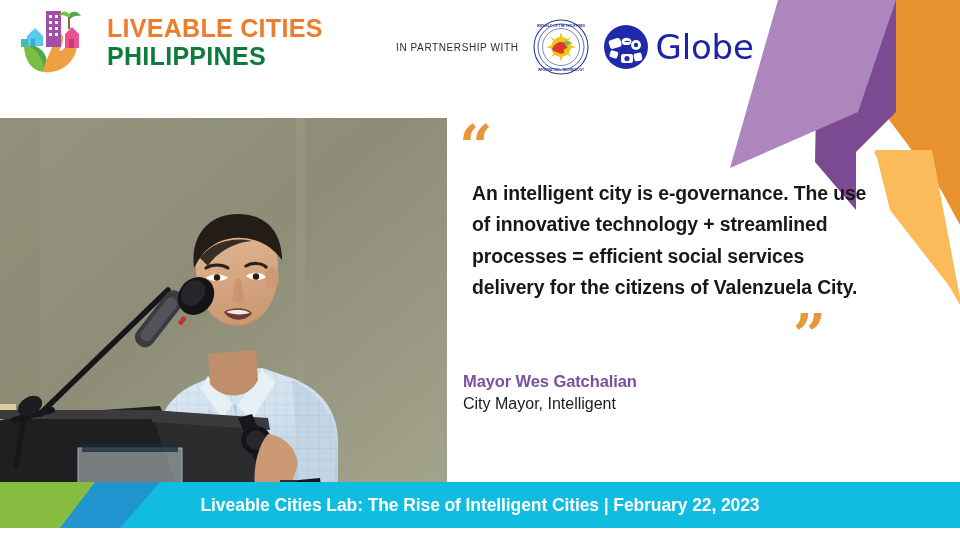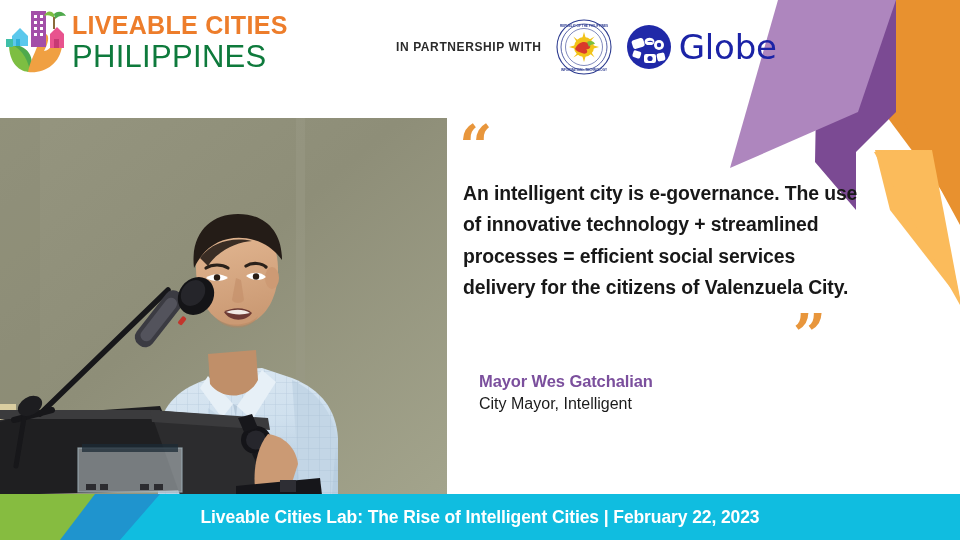--- a/index.html
+++ b/index.html
@@ -34,60 +34,60 @@
   .header {
     position: absolute;
     top: 0; left: 0;
     width: 740px;
     height: 108px;
     background: #ffffff;
     z-index: 6;
   }
   .brand-logo {
     position: absolute;
-    left: 4px;
+    left: 19px;
     top: 6px;
     display: flex;
     align-items: center;
-    gap: 0;
+    gap: 20px;
     justify-content: space-between;
   }
   .brand-mark { width: 68px; height: 70px; display: block; }
   .brand-words {
     display: flex;
     flex-direction: column;
     line-height: 1.0;
     margin-top: 2px;
   }
   .brand-line1 {
     font-size: 25px;
     font-weight: bold;
     letter-spacing: 0.3px;
     color: #ED7D2B;
   }
   .brand-line2 {
-    font-size: 31px;
-    font-weight: normal;
+    font-size: 25px;
+    font-weight: bold;
     letter-spacing: 0.3px;
     color: #0E7A3C;
     margin-top: 3px;
   }
 
   .partner-block {
     position: absolute;
     left: 396px;
     top: 18px;
     display: flex;
     align-items: center;
     gap: 14px;
     height: 58px;
   }
   .partner-label {
-    font-size: 12px;
-    font-weight: bold;
+    font-size: 10px;
+    font-weight: normal;
     letter-spacing: 0.6px;
     color: #2b2b2b;
     white-space: nowrap;
   }
   .seal { width: 56px; height: 56px; display: block; }
   .globe-lockup { display: flex; align-items: center; gap: 7px; }
   .globe-mark { width: 46px; height: 46px; display: block; }
   .globe-word {
     font-size: 34px;
     color: #1B23A6;
@@ -120,62 +120,62 @@
     font-family: "DejaVu Serif", serif;
     font-size: 58px;
     line-height: 0.6;
     color: #E8963C;
     font-weight: bold;
     height: 34px;
     margin-left: 4px;
   }
   .quote-text {
     margin-top: 14px;
-    margin-left: 8px;
+    margin-left: 17px;
     font-size: 19.4px;
     font-weight: bold;
     line-height: 1.62;
     color: #181818;
     letter-spacing: -0.1px;
     width: 400px;
   }
   .quote-close {
     font-family: "DejaVu Serif", serif;
     font-size: 58px;
     line-height: 0.6;
     color: #E8963C;
     font-weight: bold;
     text-align: right;
     height: 30px;
     margin-top: 14px;
     padding-right: 54px;
   }
   .attribution {
-    margin-left: 24px;
+    margin-left: 8px;
     margin-top: 22px;
   }
   .attrib-name {
     font-size: 16.5px;
     font-weight: bold;
     color: #7B4F9D;
     line-height: 1.35;
     letter-spacing: -0.1px;
   }
   .attrib-role {
     font-size: 16px;
     color: #1b1b1b;
     line-height: 1.35;
     margin-top: 1px;
   }
 
   
   .footer {
     position: absolute;
     left: 0;
-    bottom: 0;
+    bottom: 12px;
     width: 960px;
     height: 46px;
     z-index: 8;
   }
   .footer-bg {
     position: absolute;
     inset: 0;
   }
   .footer-bg svg { display: block; }
   .footer-text {

